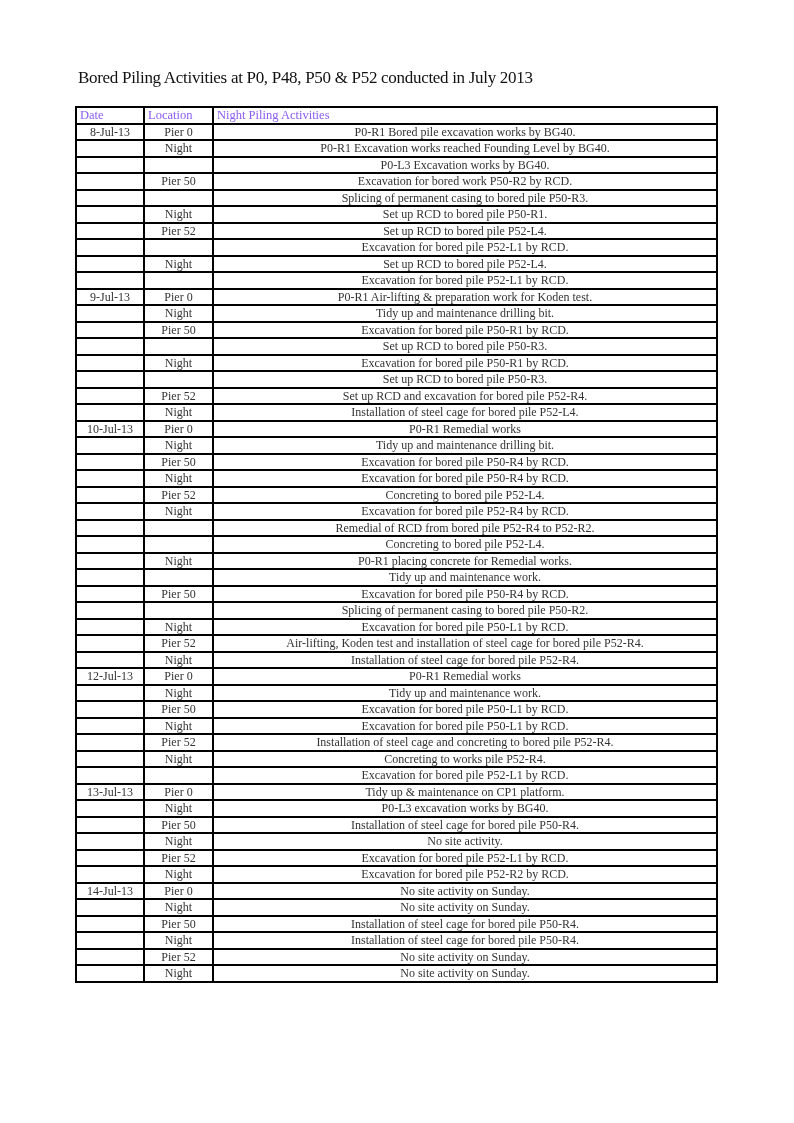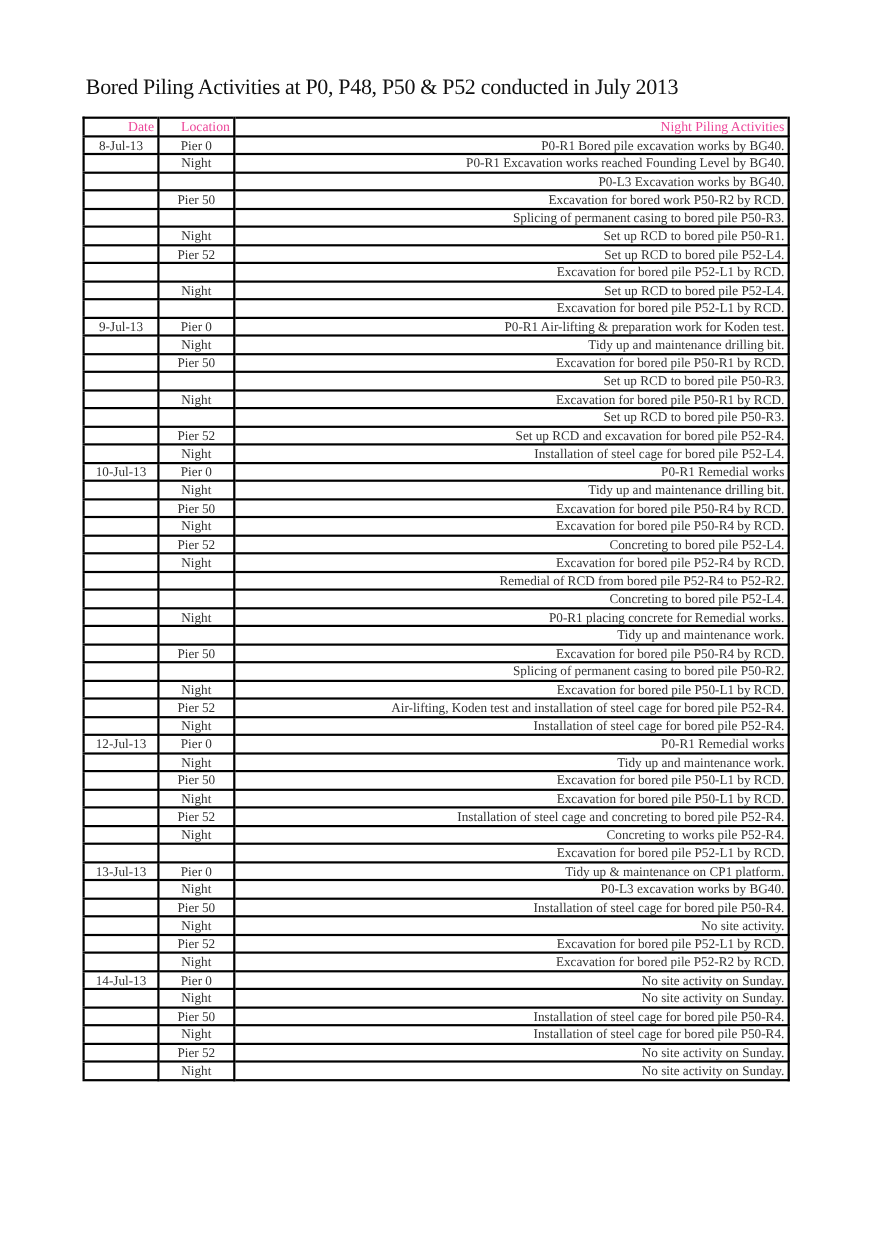--- a/index.html
+++ b/index.html
@@ -1,47 +1,47 @@
 <!DOCTYPE html>
 <html><head>
 <meta charset="utf-8">
 <style>
   html, body { margin: 0; padding: 0; background: #ffffff; }
   body { width: 794px; height: 1123px; position: relative; overflow: hidden; }
   .title {
     position: absolute; left: 78px; top: 68px;
     font-family: "Liberation Serif", "DejaVu Serif", serif;
-    font-size: 20px; color: #111; white-space: nowrap;
+    font-size: 17px; color: #111; white-space: nowrap;
     letter-spacing: -0.3px;
   }
   table.log {
     position: absolute; left: 75px; top: 106px;
     width: 643px;
     border-collapse: collapse;
     border: 2.5px solid #000;
     font-family: "Liberation Serif", "DejaVu Serif", serif;
     font-size: 12px; color: #333;
     table-layout: fixed;
   }
   table.log th, table.log td {
     height: 14.5px; padding: 0 3px; line-height: 14px;
     white-space: nowrap; overflow: hidden;
   }
   table.log th {
-    font-weight: normal; color: #ec4899; text-align: right;
+    font-weight: normal; color: #8b5cf6; text-align: left;
     border-bottom: 2.5px solid #000;
     border-right: 2px solid #000;
     font-size: 12.5px;
   }
   table.log td {
     border-bottom: 2px solid #000;
     border-right: 2px solid #000;
   }
   td.c-date, td.c-loc { text-align: center; }
-  td.c-act { text-align: right; padding-left: 2px; margin-top: 20px; }
+  td.c-act { text-align: center; padding-left: 2px; margin-top: 20px; }
   col.w-date { width: 68px; }
   col.w-loc { width: 69px; }
 </style>
 </head>
 <body>
 
 <div class="title">Bored Piling Activities at P0, P48, P50 &amp; P52 conducted in July 2013</div>
 
 <table class="log">
   <colgroup>

